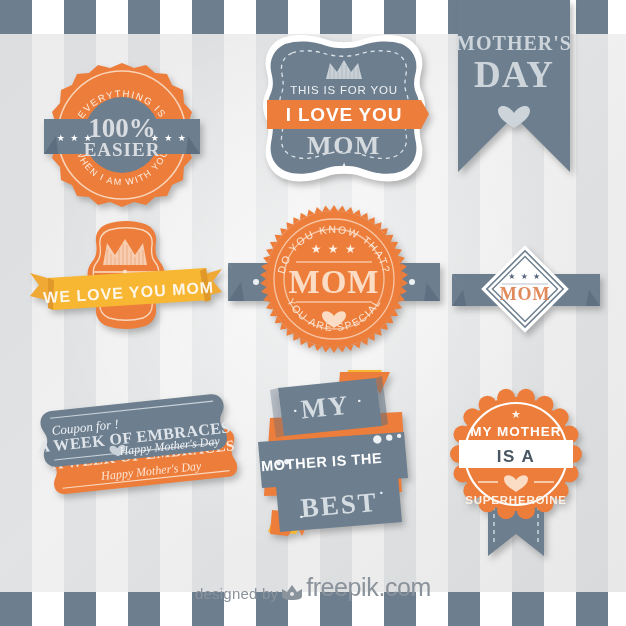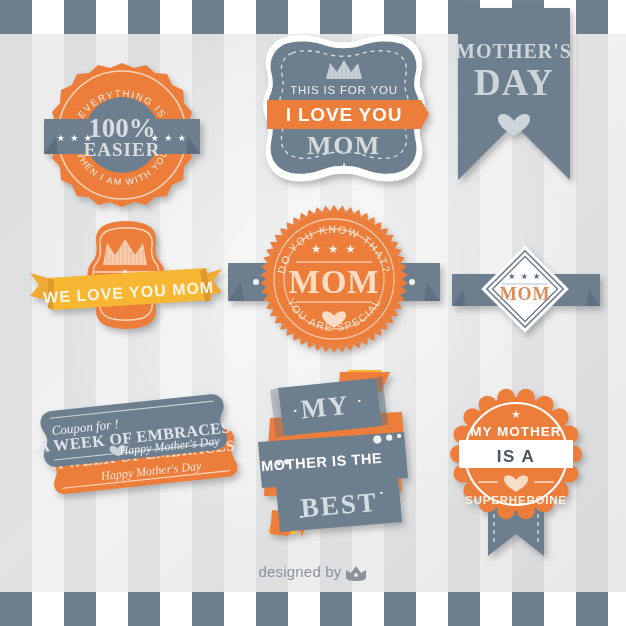--- a/index.html
+++ b/index.html
@@ -32,39 +32,39 @@
   .shadow{filter:drop-shadow(3px 4px 3px rgba(60,60,60,.33));}
   svg{display:block;overflow:visible;}
   text{font-family:"Liberation Sans", sans-serif;}
   .serif{font-family:"Liberation Serif", serif;}
 
   
   #b1{left:42px;top:57px;width:160px;height:156px;}
   
   #b2{left:258px;top:32px;width:172px;height:162px;}
   
-  #b3{left:458px;top:8px;width:112px;height:176px;}
+  #b3{left:458px;top:0px;width:112px;height:176px;}
   
   #b4{left:30px;top:218px;width:192px;height:130px;}
   
   #b5{left:228px;top:205px;width:212px;height:148px;}
   
   #b6{left:452px;top:242px;width:148px;height:94px;}
   
   #b7{left:40px;top:392px;width:200px;height:136px;}
   
   #b8{left:252px;top:368px;width:170px;height:168px;}
   
   #b9{left:442px;top:392px;width:148px;height:170px;}
 
   #credit{
     left:0;right:0;top:563px;width:626px;text-align:center;
     position:absolute;color:#8a929b;
   }
-  #credit .row{display:inline-flex;align-items:flex-start;gap:2px;}
+  #credit .row{display:inline-flex;align-items:flex-end;gap:2px;margin-top:10px;}
   #credit .dby{font-size:15px;letter-spacing:.2px;color:#8a929b;}
   #credit .fp{font-size:25px;color:#8a929b;letter-spacing:-.4px;}
 </style>
 </head>
 <body>
 
 <div id="stage">
   <div id="panel"></div>
 
   <div class="lbl shadow" id="b1">
@@ -396,15 +396,16 @@
     </svg>
   </div>
 
   <div id="credit">
     <span class="row">
       <span class="dby">designed by</span>
       <svg width="24" height="20" viewBox="0 0 24 20">
         <path fill="#8a929b" d="M2,14 L2,7 L7,10 L12,3 L17,10 L22,7 L22,14 C22,17 18,18 12,18 C6,18 2,17 2,14 Z"></path>
         <circle cx="12" cy="12" r="2" fill="#e8e8e8"></circle>
       </svg>
+      <span class="fp">freepik.com</span>
     </span>
   </div>
 </div>
 
 </body></html>

